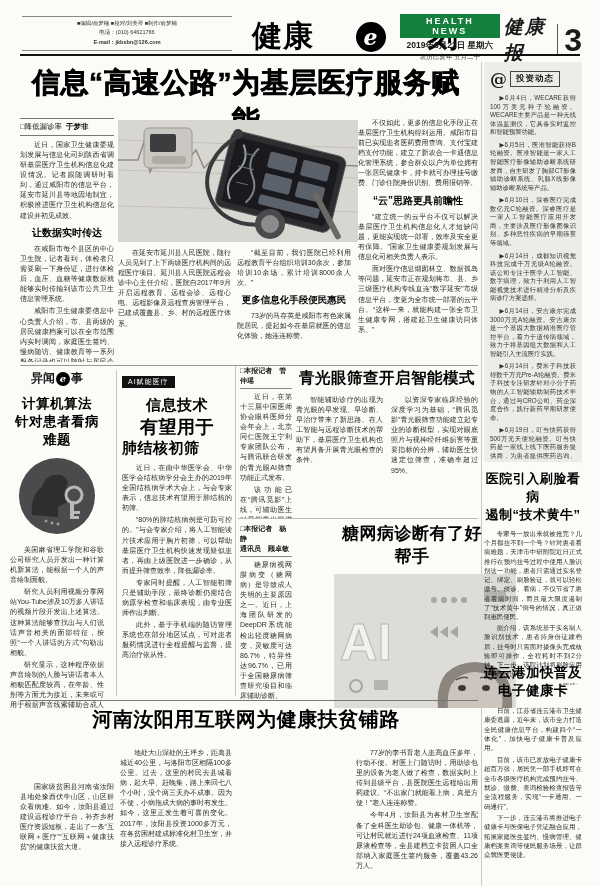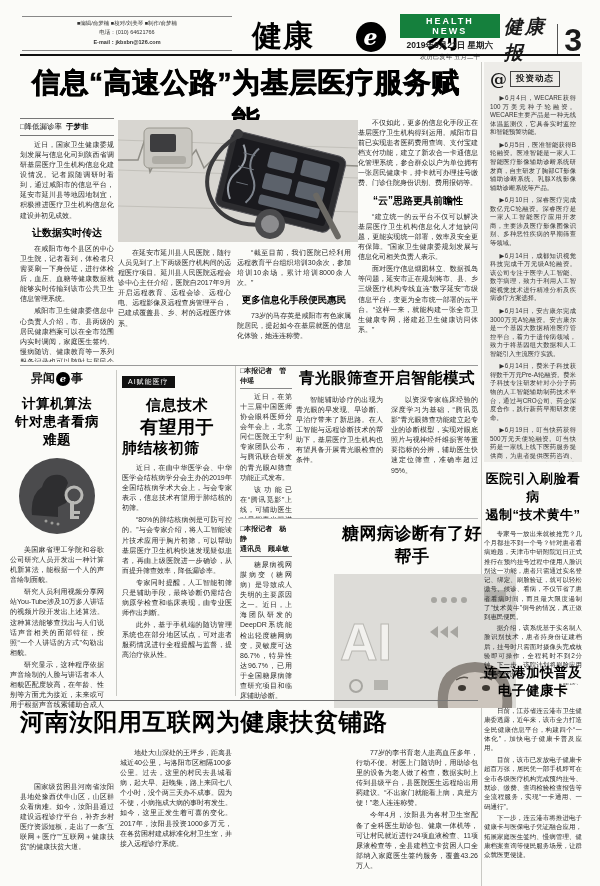--- a/index.html
+++ b/index.html
@@ -250,21 +250,21 @@
         <ellipse cx="141" cy="132" rx="37" ry="42" fill="#ccc5bd"></ellipse>
         <path d="M104,134 q-4-44 37-46 q40,2 37,46 l-10,0 q4-34 -27-36 q-30,2 -27,36 z" fill="#8b857e"></path>
         <ellipse cx="128" cy="114" rx="4" ry="3" fill="#3c3832"></ellipse>
         <ellipse cx="152" cy="114" rx="4" ry="3" fill="#3c3832"></ellipse>
         <path d="M122,106 q6-4 12-2 M146,104 q6-2 12,2" stroke="#5c564f" stroke-width="1.5" fill="none"></path>
       </svg>
     </div>
   </div>
 
   <div class="hline" style="left:20px; top:700px; width:458px; background:#777;"></div>
-  <div class="abs hl" style="left:20px; top:706px; width:452px; font-size:24px;">河南汝阳用互联网为健康扶贫铺路</div>
+  <div class="abs hl" style="left:20px; top:706px; width:452px; text-align:center; font-size:20px;">河南汝阳用互联网为健康扶贫铺路</div>
 
   <div class="abs bodytxt" style="left:20px; top:782px; width:94px; height:100px;">
     <p>国家级贫困县河南省汝阳县地处豫西伏牛山区，山区群众看病难。如今，汝阳县通过建设远程诊疗平台，补齐乡村医疗资源短板，走出了一条“互联网＋医疗”“互联网＋健康扶贫”的健康扶贫大道。</p>
   </div>
   <div class="abs bodytxt" style="left:120px; top:748px; width:112px; height:134px;">
     <p>地处大山深处的王坪乡，距离县城近40公里，与洛阳市区相隔100多公里。过去，这里的村民去县城看病，起大早、赶晚集，路上来回七八个小时，没个两三天办不成事。因为不便，小病拖成大病的事时有发生。如今，这里正发生着可喜的变化。2017年，汝阳县投资1000多万元，在各贫困村建成标准化村卫生室，并接入远程诊疗系统。</p>
   </div>
   <div class="abs bodytxt" style="left:356px; top:748px; width:122px; height:134px;">
     <p>77岁的李书育老人患高血压多年，行动不便。村医上门随访时，用助诊包里的设备为老人做了检查，数据实时上传到县级平台，县医院医生远程给出用药建议。“不出家门就能看上病，真是方便！”老人连连称赞。</p>
     <p>今年4月，汝阳县为各村卫生室配备了全科医生助诊包、健康一体机等，可让村民就近进行24项血液检查、11项尿液检查等，全县建档立卡贫困人口全部纳入家庭医生签约服务，覆盖43.26万人。</p>

